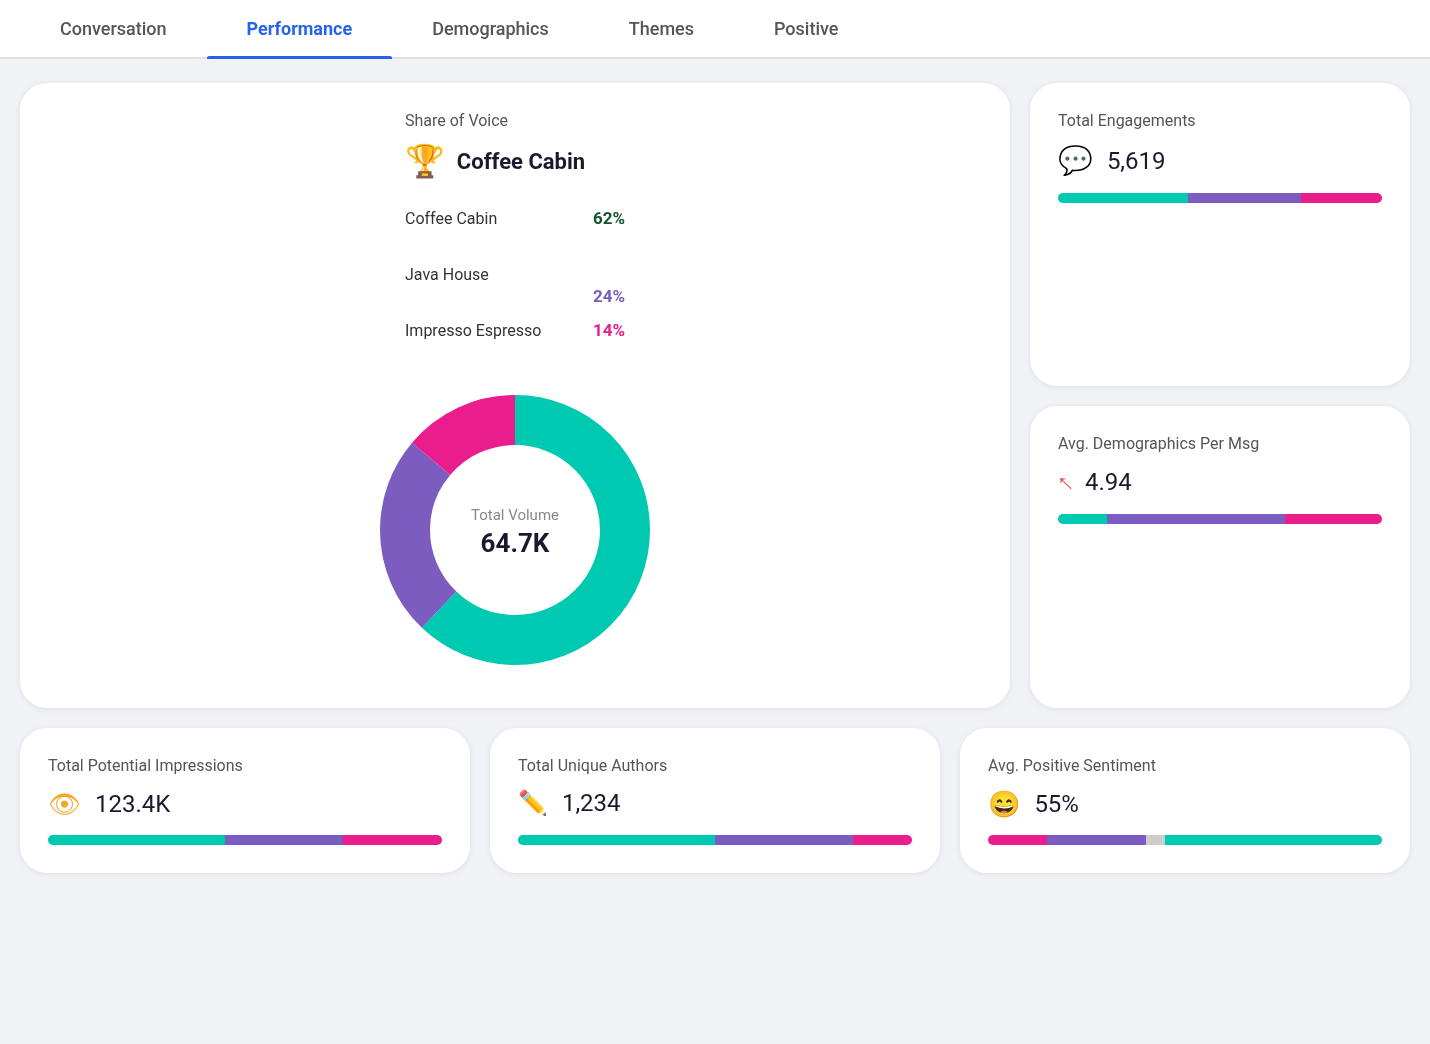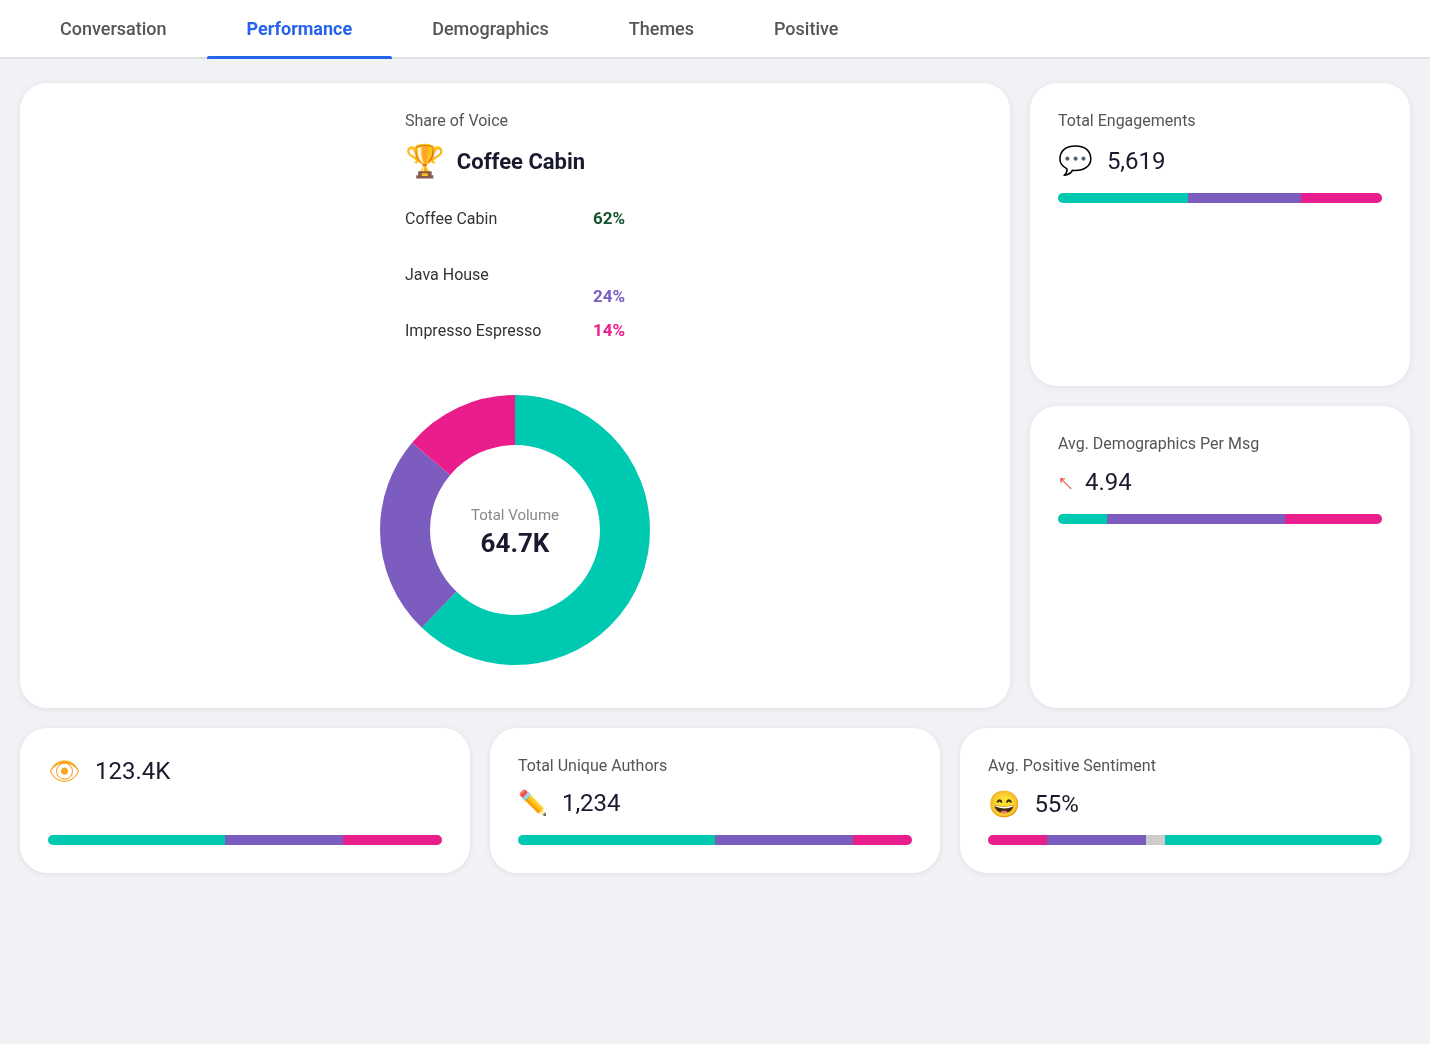--- a/index.html
+++ b/index.html
@@ -277,20 +277,21 @@
           <div class="pb-pink" style="width:30%"></div>
         </div>
       </div>
 
     </div>
   </div>
 
   <div class="bottom-row">
 
     <div class="card bottom-card">
+      <div class="metric-label">Total Potential Impressions</div>
       <div class="metric-value-row">
         <span class="eye-icon">👁</span>
         <span class="metric-value">123.4K</span>
       </div>
       <div style="flex:1"></div>
       <div class="progress-bar">
         <div class="pb-teal" style="width:45%"></div>
         <div class="pb-purple" style="width:30%"></div>
         <div class="pb-pink" style="width:25%"></div>
       </div>

